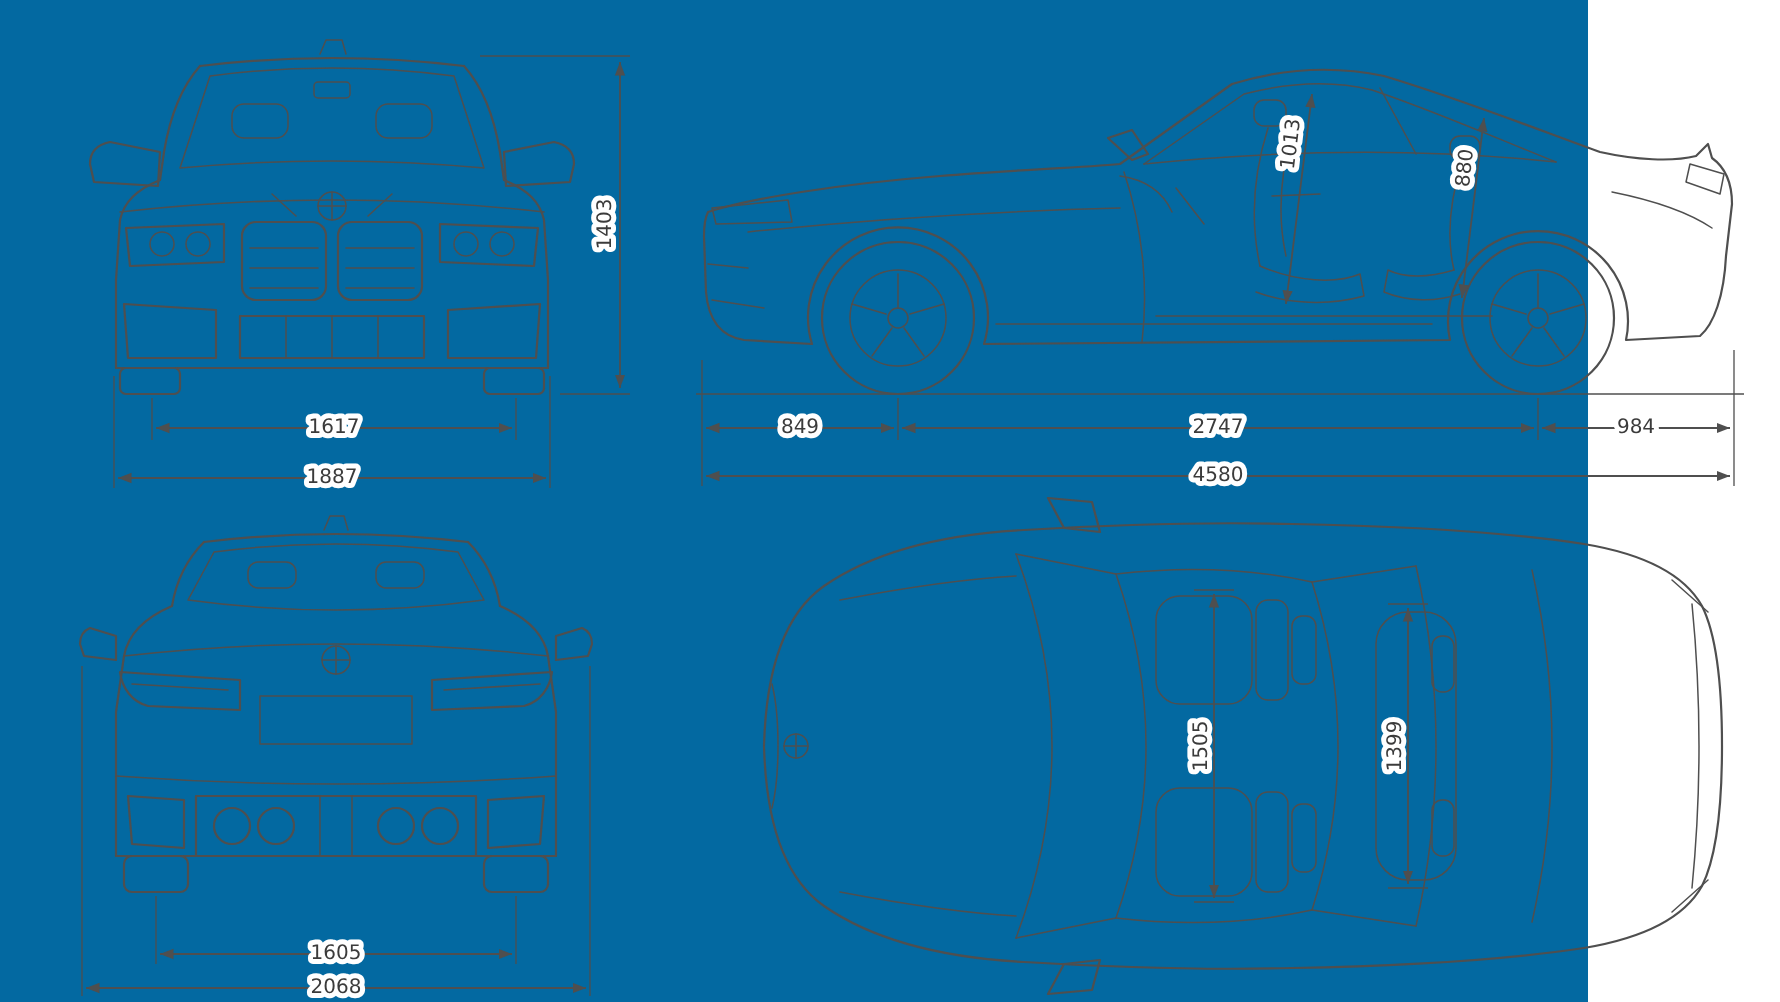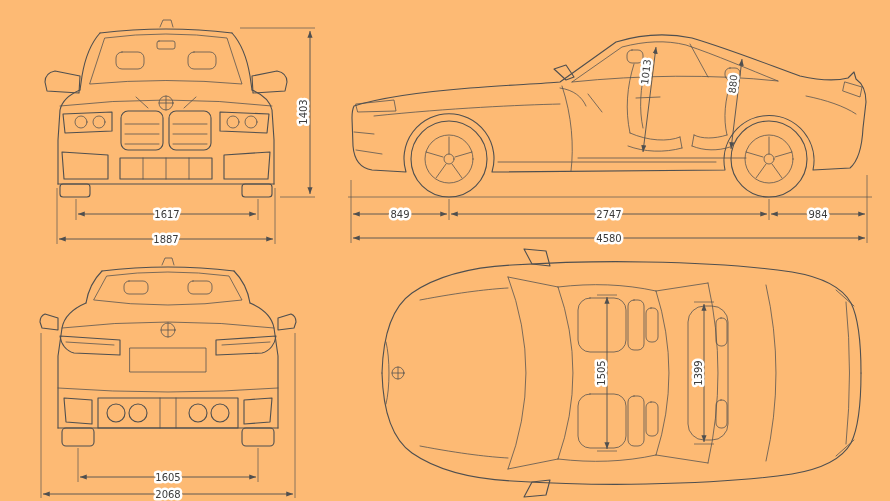--- a/index.html
+++ b/index.html
@@ -1,18 +1,18 @@
 <!DOCTYPE html>
 <html><head>
 <meta charset="utf-8">
 <style>
   * { margin:0; padding:0; box-sizing:border-box; }
   html,body { background:#ffffff; }
   body { width:890px; height:501px; overflow:hidden; font-family:"Liberation Sans", sans-serif; }
-  .stage { position:relative; width:890px; height:501px; background:#fdba74; }
+  .stage { position:relative; width:794px; height:501px; background:#0369a1; }
   svg { display:block; }
   .car  { fill:none; stroke:#4f4f4f; stroke-width:1.1; stroke-linecap:round; stroke-linejoin:round; }
   .thin { stroke-width:0.75; }
   .dim  { fill:none; stroke:#4f4f4f; stroke-width:0.9; }
   .ext  { fill:none; stroke:#4f4f4f; stroke-width:0.65; }
   .dim-text {
     font-family:"DejaVu Sans", sans-serif;
     font-size:10px; fill:#3b3b3b;
     text-anchor:middle; dominant-baseline:central;
     paint-order:stroke; stroke:#ffffff; stroke-width:5px; stroke-linejoin:round;

